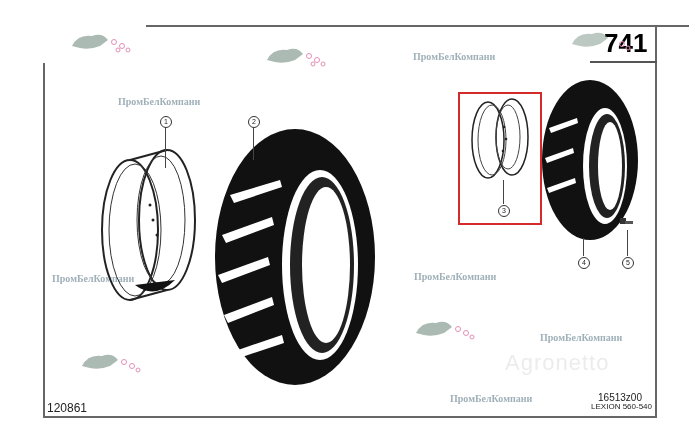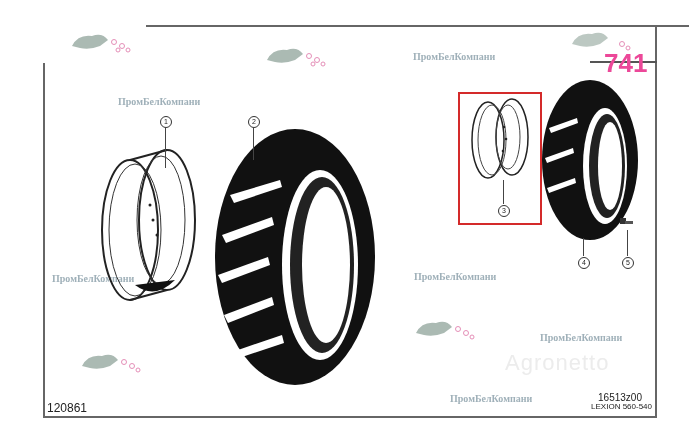--- a/index.html
+++ b/index.html
@@ -2,21 +2,21 @@
 <html><head>
 <meta charset="utf-8">
 <style>
   html,body{margin:0;padding:0;background:#fff;}
   body{width:700px;height:431px;position:relative;overflow:hidden;font-family:"Liberation Sans",sans-serif;}
   .frame-top{position:absolute;left:146px;top:25px;width:543px;height:2px;background:#666;}
   .frame-left{position:absolute;left:43px;top:63px;width:2px;height:354px;background:#666;}
   .frame-right{position:absolute;left:655px;top:25px;width:2px;height:393px;background:#666;}
   .frame-bottom{position:absolute;left:43px;top:416px;width:614px;height:2px;background:#666;}
   .page-num-rule{position:absolute;left:590px;top:61px;width:67px;height:2px;background:#555;}
-  .page-num{position:absolute;left:604px;top:28px;font-size:26px;font-weight:bold;color:#ec4899;letter-spacing:0px;margin-top:20px;}
+  .page-num{position:absolute;left:604px;top:28px;font-size:26px;font-weight:bold;color:#000000;letter-spacing:0px;}
   .code-left{position:absolute;left:47px;top:401px;font-size:12px;color:#222;}
   .code-right1{position:absolute;right:58px;top:392px;font-size:10px;color:#222;text-align:right;}
   .code-right2{position:absolute;right:48px;top:402px;font-size:8px;color:#222;}
   .wm-text{position:absolute;font-family:"Liberation Serif",serif;font-weight:bold;font-size:10px;color:#8fa3ad;opacity:.85;white-space:nowrap;}
   .wm-agro{position:absolute;left:505px;top:350px;font-size:22px;color:#ececec;font-family:"Liberation Sans",sans-serif;letter-spacing:1px;}
   .logo{position:absolute;width:70px;height:28px;}
   .callout{position:absolute;width:10px;height:10px;border:1px solid #333;border-radius:50%;font-size:7px;line-height:10px;text-align:center;color:#222;background:#fff;}
   .leader{position:absolute;width:1px;background:#444;}
   .highlight-box{position:absolute;left:458px;top:92px;width:84px;height:133px;border:2px solid #d42a2a;box-sizing:border-box;}
   svg{position:absolute;overflow:visible;}

